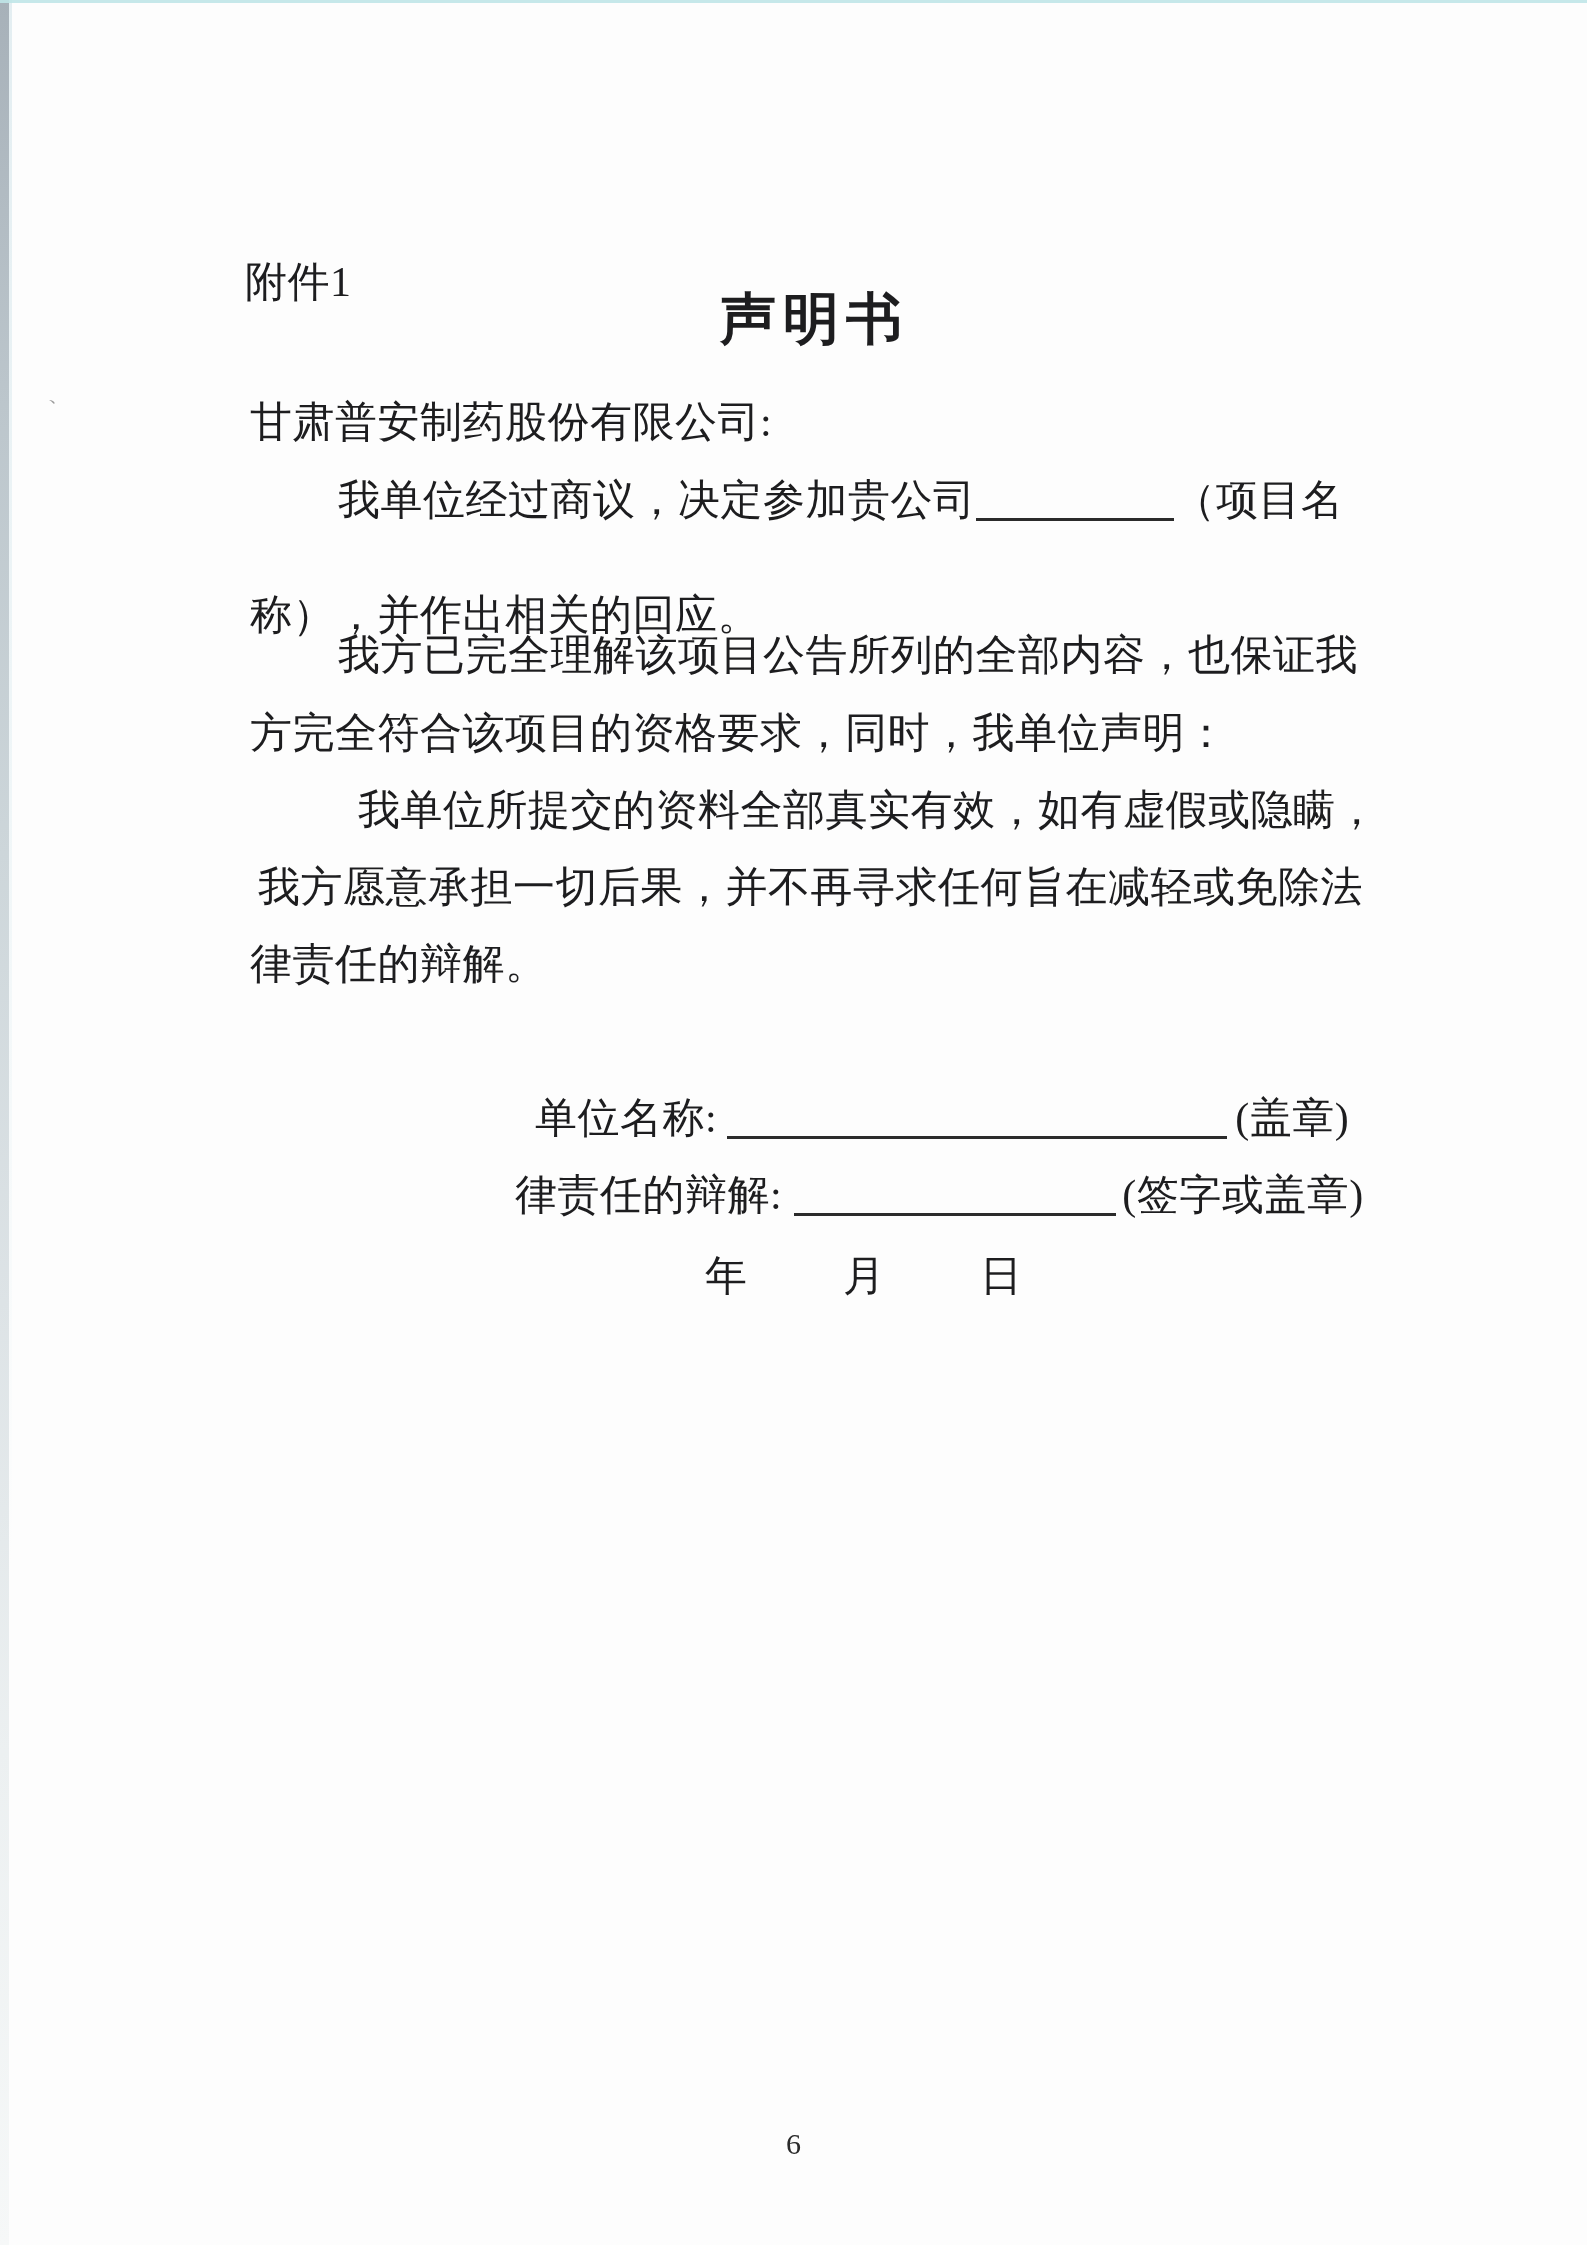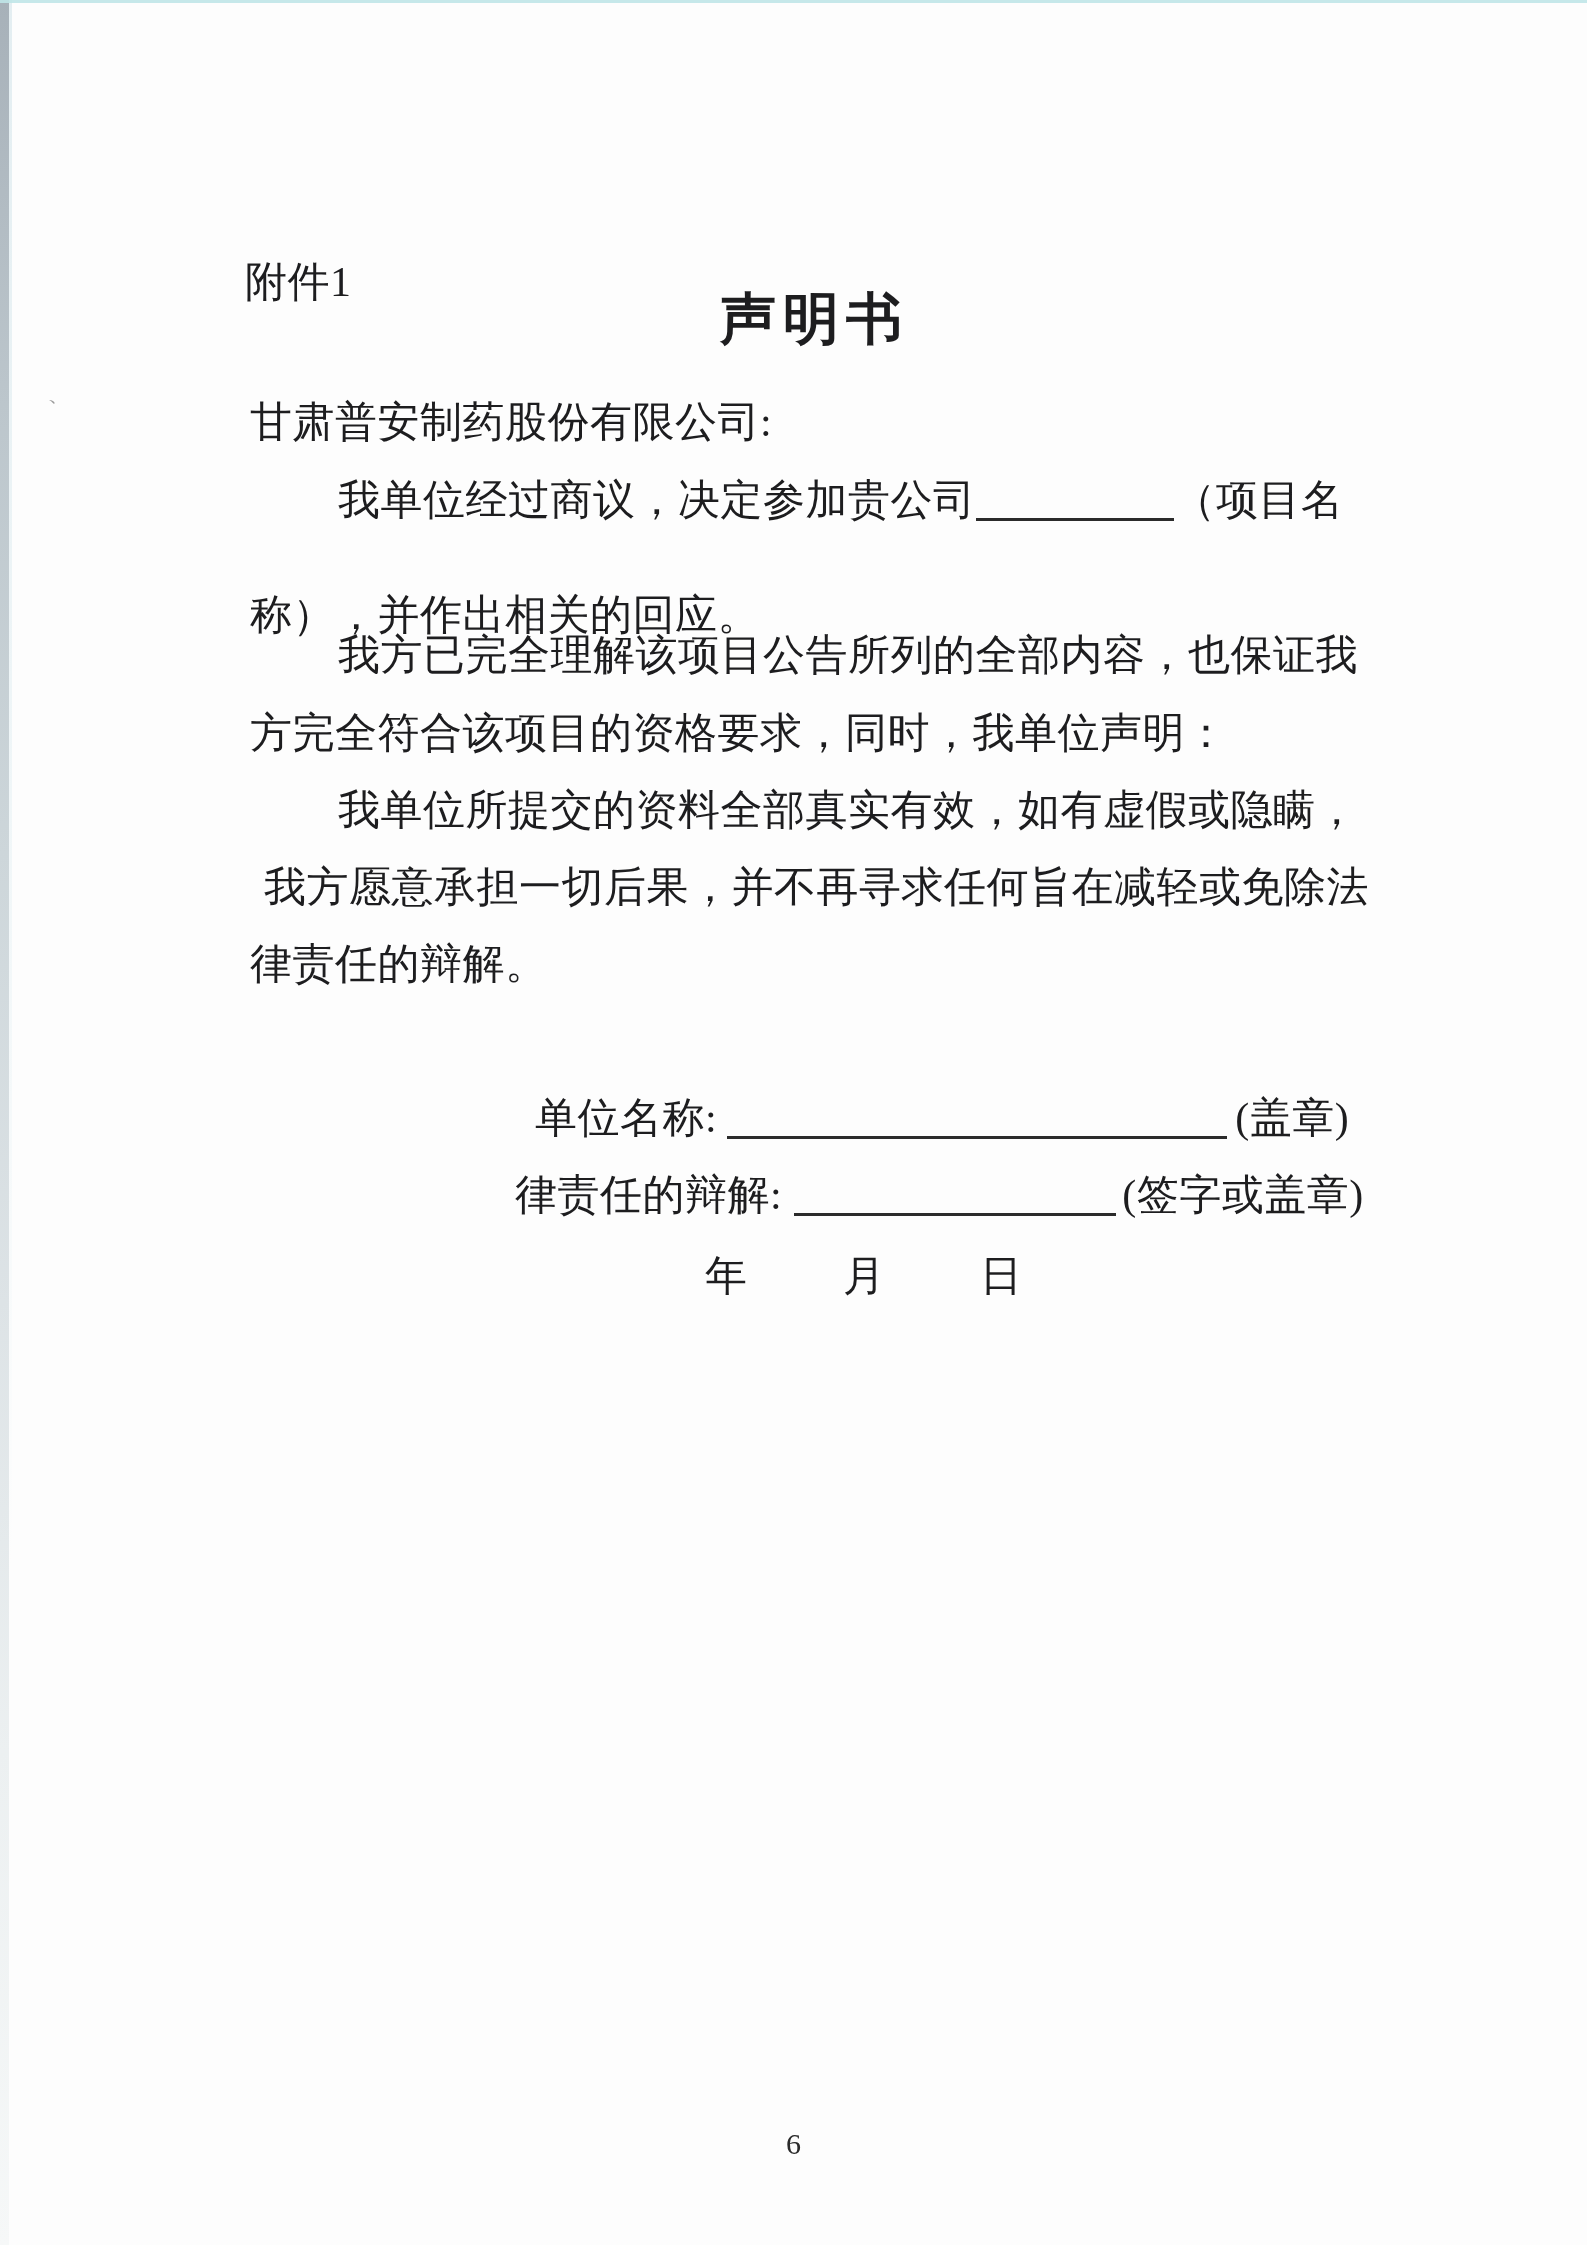--- a/index.html
+++ b/index.html
@@ -66,22 +66,22 @@
     font-size: 56px;
     line-height: 62px;
     font-weight: bold;
     letter-spacing: 7px;
   }
   .salutation { left: 250px; top: 398px; }
   .bl-p1a { left: 338px; top: 476px; }
   .bl-p1b { left: 250px; top: 551px; margin-top: 40px; }
   .bl-p2a { left: 338px; top: 631px; }
   .bl-p2b { left: 250px; top: 709px; }
-  .bl-p3a { left: 338px; top: 786px; text-align: right; }
-  .bl-p3b { left: 264px; top: 863px; text-align: right; }
+  .bl-p3a { left: 358px; top: 786px; text-align: right; }
+  .bl-p3b { left: 258px; top: 863px; text-align: right; }
   .bl-p3c { left: 250px; top: 940px; }
 
   .blank {
     display: inline-block;
     border-bottom: 3px solid #2b2b2b;
     height: 42px;
     vertical-align: -7px;
   }
   .blank-project { width: 198px; }
   .blank-unit    { width: 500px; margin-left: 10px; margin-right: 8px; }

